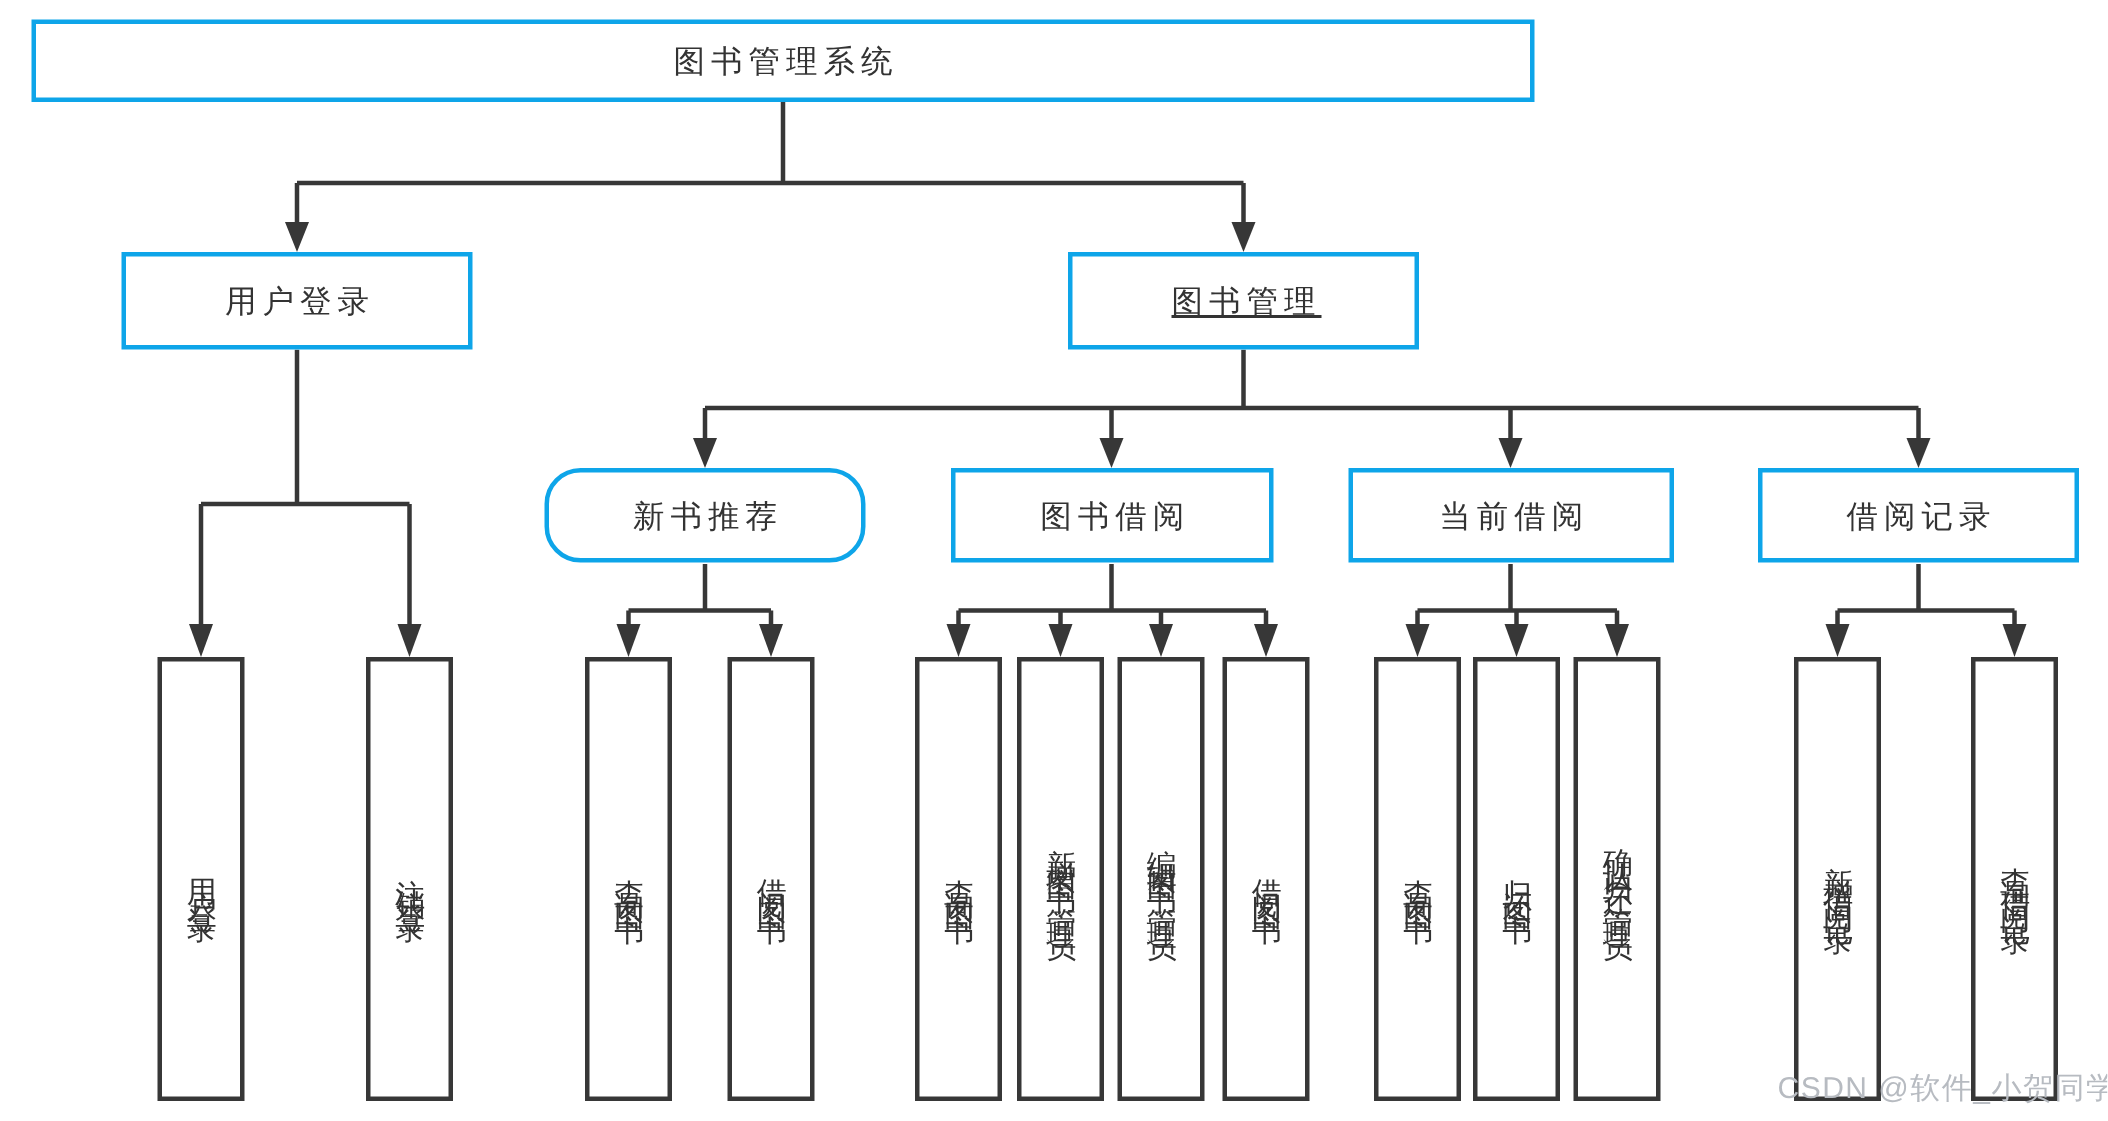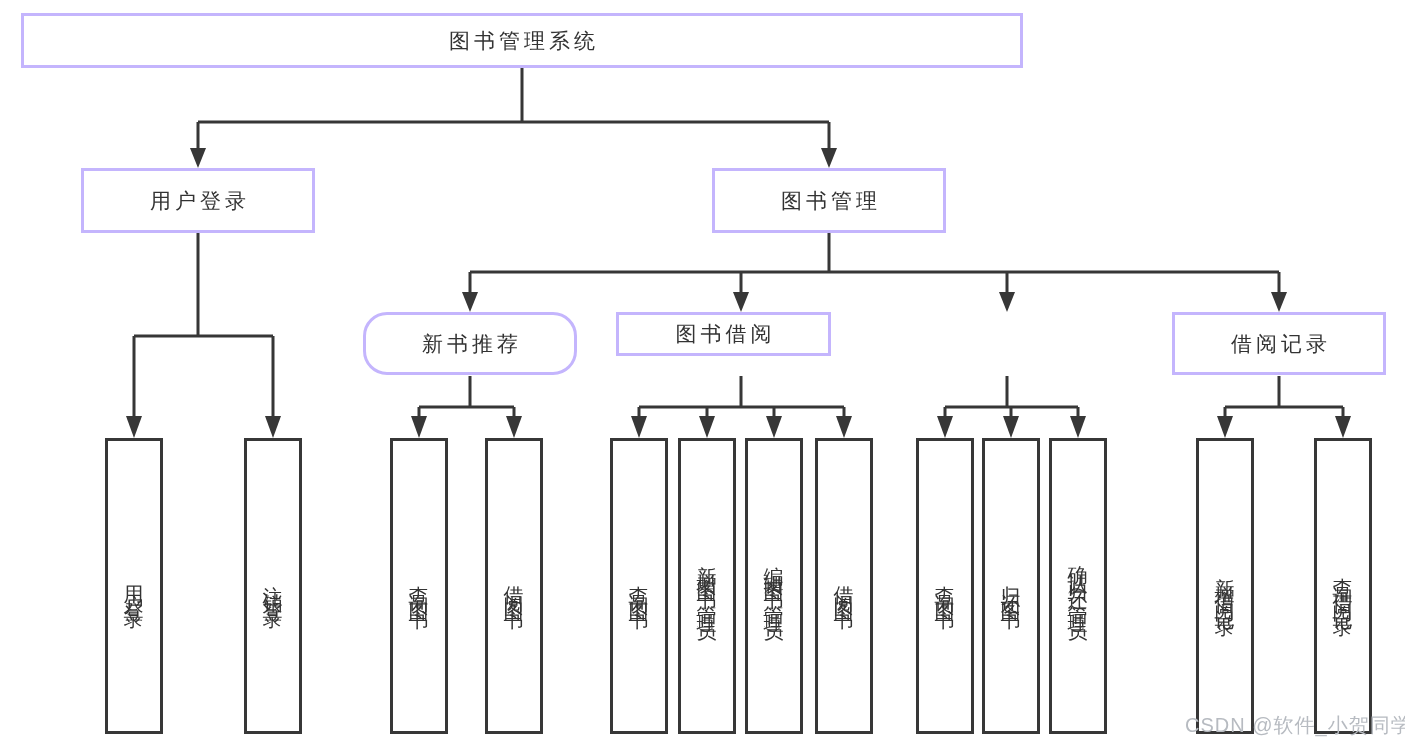--- a/index.html
+++ b/index.html
@@ -18,21 +18,21 @@
   .wires {
     position: absolute;
     left: 0;
     top: 0;
     pointer-events: none;
   }
   .node {
     position: absolute;
     box-sizing: border-box;
     background: #ffffff;
-    border: 3px solid #c4b5fd;
+    border: 3px solid #0ea5e9;
     color: #333333;
     display: flex;
     align-items: center;
     justify-content: center;
     font-size: 21px;
     letter-spacing: 4px;
     text-indent: 4px;
     white-space: nowrap;
   }
   .vnode {
@@ -96,24 +96,25 @@
       <polygon points="1003,416 1019,416 1011,438"></polygon>
       <polygon points="1070,416 1086,416 1078,438"></polygon>
       <polygon points="1217,416 1233,416 1225,438"></polygon>
       <polygon points="1335,416 1351,416 1343,438"></polygon>
     </g>
   </svg>
 
   <div class="node" style="left:21px; top:13px; width:1002px; height:55px;">图书管理系统</div>
 
   <div class="node" style="left:81px; top:168px; width:234px; height:65px;">用户登录</div>
-  <div class="node" style="left:712px; top:168px; width:234px; height:65px;">图书管理</div>
+  <div class="node" style="left:712px; top:168px; width:234px; height:65px;text-decoration:underline;">图书管理</div>
 
   <div class="node" style="left:363px; top:312px; width:214px; height:63px;border-radius:24px;">新书推荐</div>
-  <div class="node" style="left:616px; top:312px; width:215px; height:44px;">图书借阅</div>
+  <div class="node" style="left:634px; top:312px; width:215px; height:63px;">图书借阅</div>
+  <div class="node" style="left:899px; top:312px; width:217px; height:63px;">当前借阅</div>
   <div class="node" style="left:1172px; top:312px; width:214px; height:63px;">借阅记录</div>
 
   <div class="vnode" style="left:105px; top:438px; width:58px; height:296px;">用户登录</div>
   <div class="vnode" style="left:244px; top:438px; width:58px; height:296px;">注销登录</div>
 
   <div class="vnode" style="left:390px; top:438px; width:58px; height:296px;">查询图书</div>
   <div class="vnode" style="left:485px; top:438px; width:58px; height:296px;">借阅图书</div>
 
   <div class="vnode" style="left:610px; top:438px; width:58px; height:296px;">查询图书</div>
   <div class="vnode" style="left:678px; top:438px; width:58px; height:296px;">新增图书（管理员）</div>

